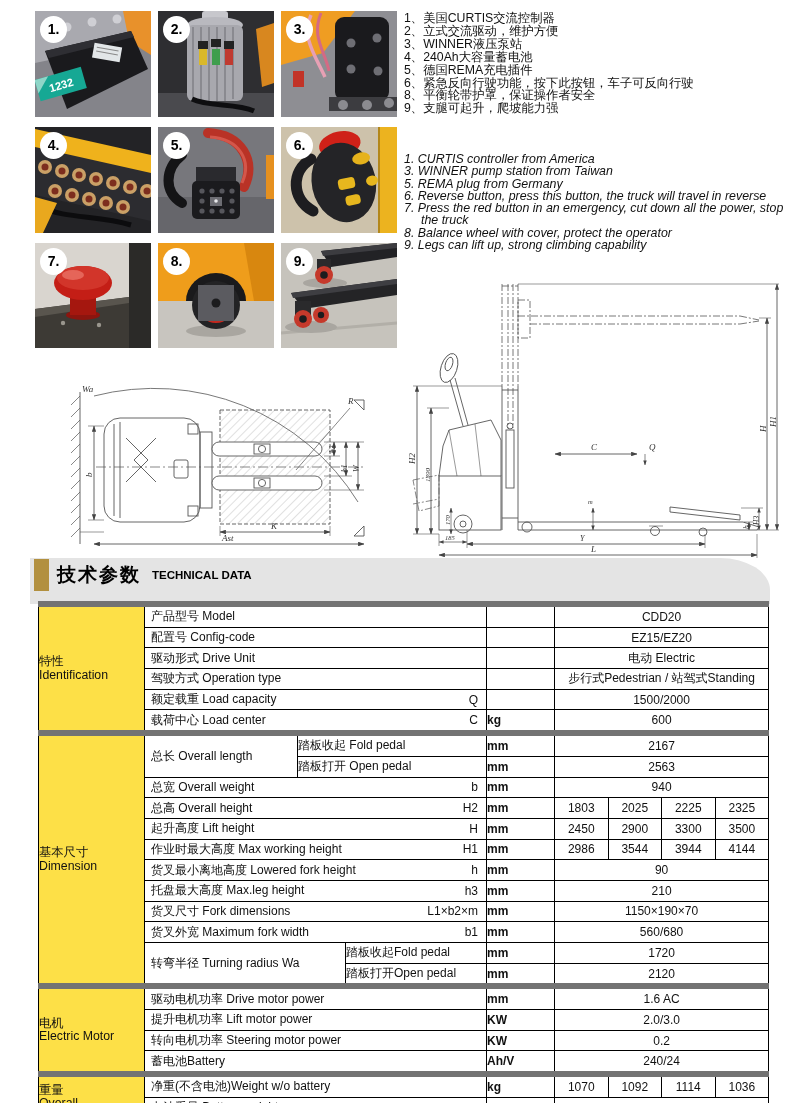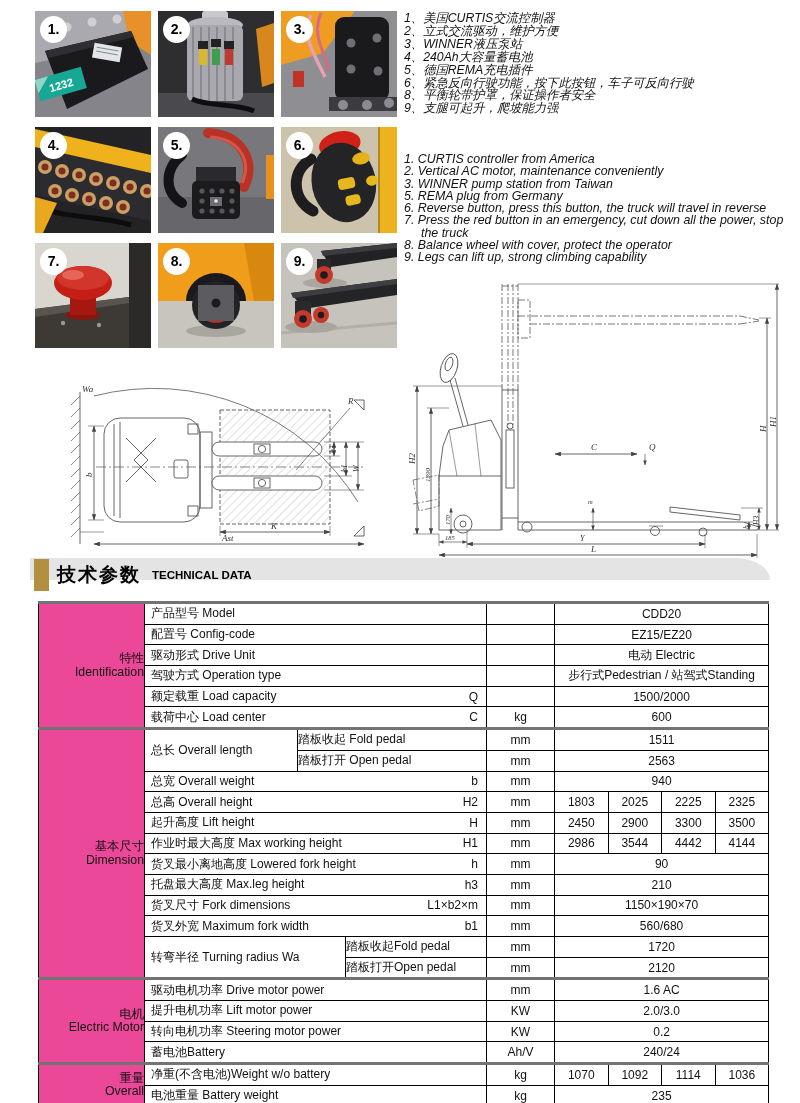--- a/index.html
+++ b/index.html
@@ -8,44 +8,44 @@
   
   .photo-grid{position:absolute;left:35px;top:11px;width:363px;display:grid;
     grid-template-columns:116px 116px 116px;grid-template-rows:106px 106px 105px;gap:10px 7px;}
   .photo{position:relative;overflow:hidden;background:#777;}
   .photo svg{display:block;}
   .badge{position:absolute;left:5px;top:5px;width:27px;height:27px;border-radius:50%;
     background:#fff;color:#000;font-weight:bold;font-size:14px;line-height:27px;text-align:center;}
 
   
   .cn-list{position:absolute;left:404px;top:12px;width:394px;font-size:12.3px;line-height:12.9px;}
-  .cn-list .item{padding-left:24px;text-indent:-24px;font-style:italic;}
+  .cn-list .item{padding-left:24px;text-indent:-24px;}
   .en-list{position:absolute;left:404px;top:153px;width:394px;font-size:12.4px;line-height:12.3px;}
   .en-list .item{padding-left:17px;text-indent:-17px;font-style:italic;}
 
   
   .drawing{position:absolute;}
   .drawing text{font-family:"Liberation Serif",serif;font-style:italic;fill:#333;}
 
   
-  .tech-header{position:absolute;left:30px;top:558px;width:740px;height:22px;background:#e4e4e4;
+  .tech-header{position:absolute;left:30px;top:558px;width:740px;height:46px;background:#e4e4e4;
     border-top-right-radius:50px 32px;}
   .tech-header .accent{position:absolute;left:4px;top:1px;width:15px;height:32px;}
   .tech-header .t-cn{position:absolute;left:27px;top:4px;font-size:19px;font-weight:bold;letter-spacing:2px;color:#000;}
   .tech-header .t-en{position:absolute;left:122px;top:11px;font-size:11.5px;font-weight:bold;color:#000;letter-spacing:0;}
 
   
   table.tech{position:absolute;left:38px;top:601px;width:730px;border-collapse:collapse;table-layout:fixed;
     font-size:12px;border-top:2px solid #000;border-bottom:3px solid #000;border-left:1px solid #000;border-right:1px solid #000;}
   table.tech td{border:1px solid #000;height:19.7px;padding:0;overflow:hidden;white-space:nowrap;vertical-align:middle;}
-  tr.sec-top td{border-top:3px solid #737373;}
-  td.sec{background:#ec4899;text-align:right;font-size:12.3px;line-height:13.5px;}
+  tr.sec-top td{border-top:6px solid #737373;}
+  td.sec{background:#fde047;text-align:left;font-size:12.3px;line-height:13.5px;}
   td.lbl .cellflex{display:flex;justify-content:space-between;align-items:center;padding:0 8px 0 6px;}
   td.sub{padding-left:9px;margin-top:16px;}
-  td.unit{text-align:center;}
+  td.unit{font-weight:bold;}
   td.val{text-align:center;}
 </style>
 </head>
 <body>
 
 <div class="photo-grid">
 
   <div class="photo">
     <svg width="116" height="106" viewBox="0 0 116 106">
       <rect width="116" height="106" fill="#84848a"></rect>
@@ -258,21 +258,20 @@
     <div class="item">2、立式交流驱动，维护方便</div>
     <div class="item">3、WINNER液压泵站</div>
     <div class="item">4、240Ah大容量蓄电池</div>
     <div class="item">5、德国REMA充电插件</div>
     <div class="item">6、紧急反向行驶功能，按下此按钮，车子可反向行驶</div>
     <div class="item">8、平衡轮带护罩，保证操作者安全</div>
     <div class="item">9、支腿可起升，爬坡能力强</div>
   </div>
 <div class="en-list">
     <div class="item">1. CURTIS controller from America</div>
-    <div class="item">2. Vertical AC motor, maintenance conveniently</div>
     <div class="item">3. WINNER pump station from Taiwan</div>
     <div class="item">5. REMA plug from Germany</div>
     <div class="item">6. Reverse button, press this button, the truck will travel in reverse</div>
     <div class="item">7. Press the red button in an emergency, cut down all the power, stop the truck</div>
     <div class="item">8. Balance wheel with cover, protect the operator</div>
     <div class="item">9. Legs can lift up, strong climbing capability</div>
   </div>
 
 <svg class="drawing" style="left:58px;top:380px" width="324" height="176" viewBox="0 0 324 176">
   <defs>
@@ -544,21 +543,21 @@
           <div>基本尺寸</div>
           <div>Dimension</div>
         </td>
         <td class="lbl" rowspan="2">
           <div class="cellflex">
             <span>总长 Overall length</span>
           </div>
         </td>
         <td class="sub" colspan="2">踏板收起 Fold pedal</td>
         <td class="unit">mm</td>
-        <td class="val" colspan="4">1511</td>
+        <td class="val" colspan="4">2167</td>
       </tr>
       <tr>
         <td class="sub" colspan="2">踏板打开 Open pedal</td>
         <td class="unit">mm</td>
         <td class="val" colspan="4">2563</td>
       </tr>
       <tr>
         <td class="lbl" colspan="3">
           <div class="cellflex">
             <span>总宽 Overall weight</span>
@@ -597,21 +596,21 @@
       <tr>
         <td class="lbl" colspan="3">
           <div class="cellflex">
             <span>作业时最大高度 Max working height</span>
             <span>H1</span>
           </div>
         </td>
         <td class="unit">mm</td>
         <td class="val">2986</td>
         <td class="val">3544</td>
-        <td class="val">4442</td>
+        <td class="val">3944</td>
         <td class="val">4144</td>
       </tr>
       <tr>
         <td class="lbl" colspan="3">
           <div class="cellflex">
             <span>货叉最小离地高度 Lowered fork height</span>
             <span>h</span>
           </div>
         </td>
         <td class="unit">mm</td>

